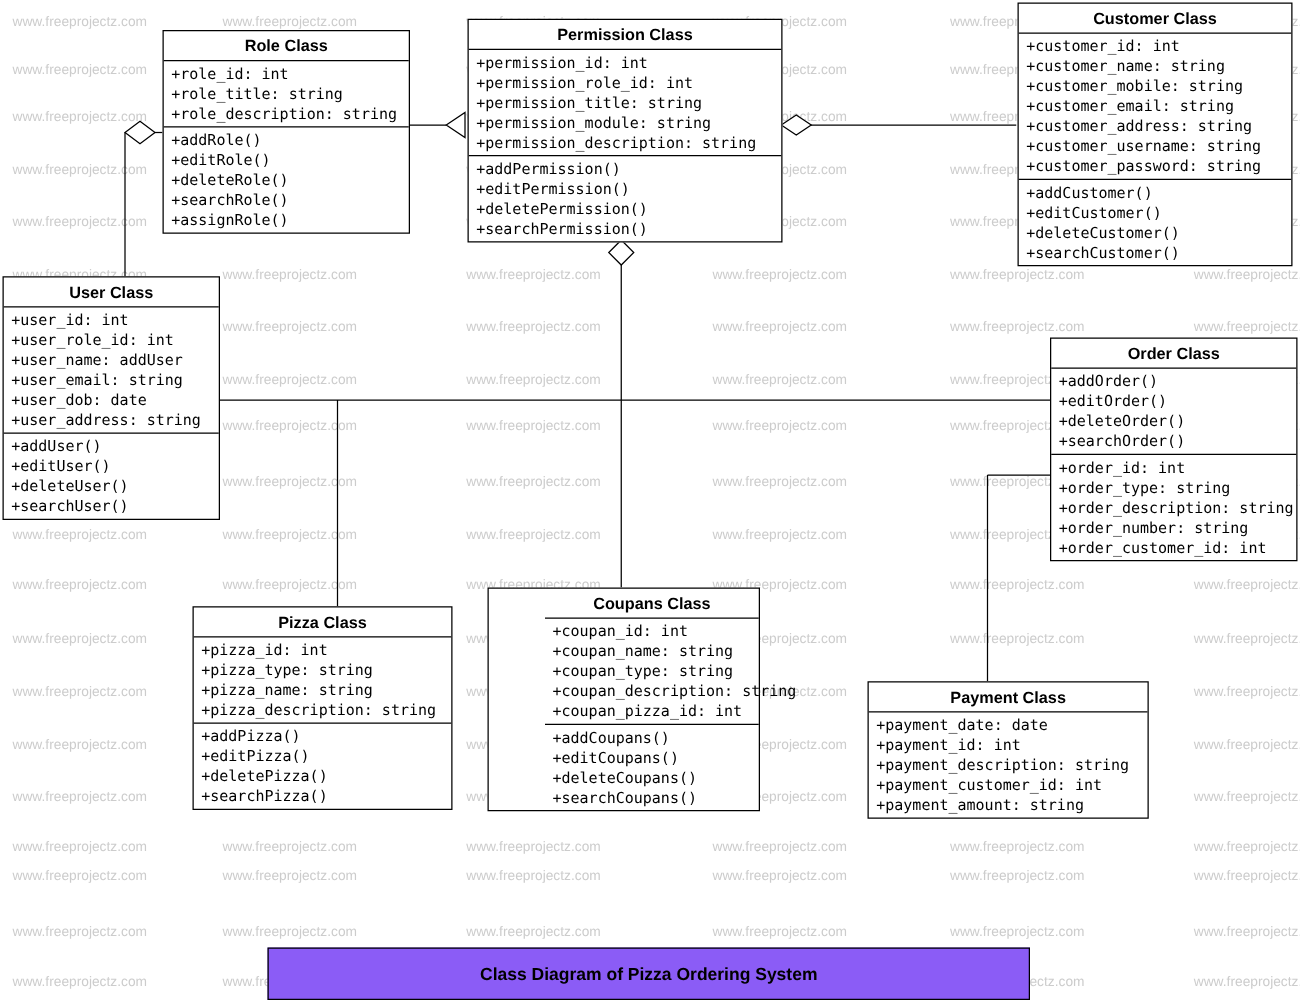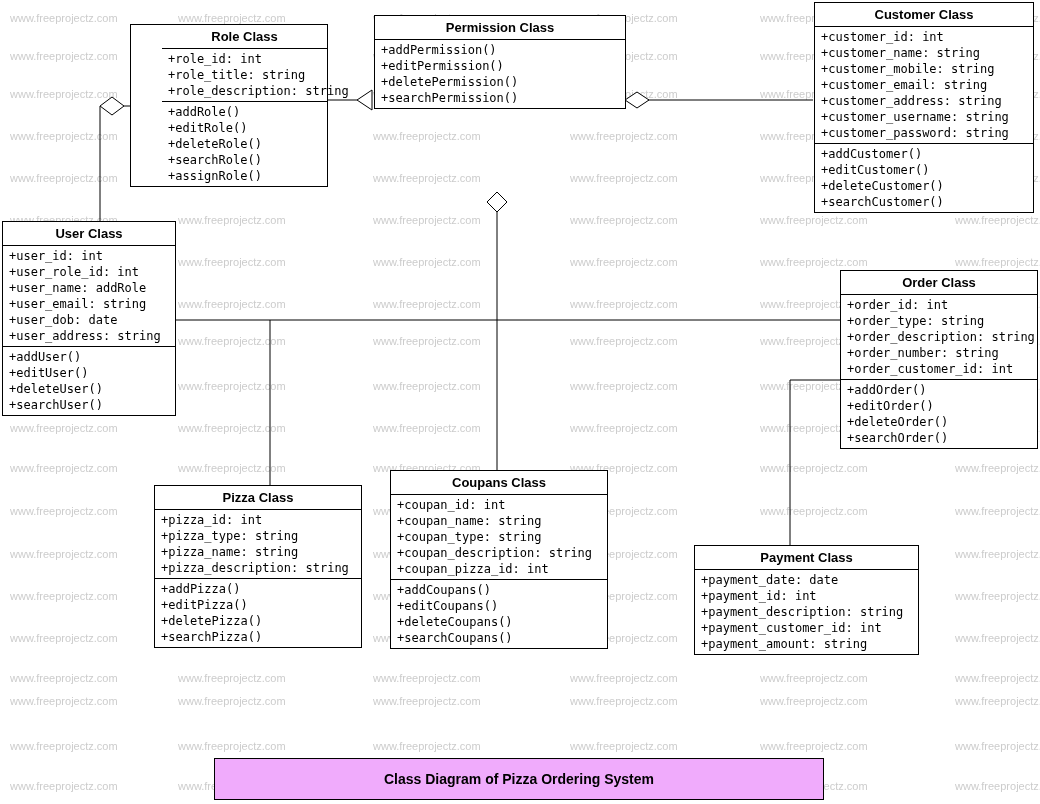--- a/index.html
+++ b/index.html
@@ -46,21 +46,21 @@
     font-family: "Lucida Console", monospace;
     font-size: 12px;
   }
   .caption-box {
     position: absolute;
     border: 1px solid #000;
     padding: 12px 24px;
     font-weight: bold;
     font-size: 14px;
     text-align: center;
-    background: #f0abfc;
+    background: #8b5cf6;
   }
   svg.conn {
     position: absolute;
     top: 0;
     left: 0;
     pointer-events: none;
   }
 </style>
 </head>
 <body>
@@ -208,38 +208,45 @@
   <line x1="270" y1="320" x2="270" y2="485" stroke="#000"></line>
 
   <line x1="497" y1="320" x2="497" y2="470" stroke="#000"></line>
 
   <line x1="497" y1="320" x2="840" y2="320" stroke="#000"></line>
 
   <line x1="840" y1="380" x2="790" y2="380" stroke="#000"></line>
   <line x1="790" y1="380" x2="790" y2="545" stroke="#000"></line>
 </svg>
 
-<div class="uml-class" style="left:130px; top:24px; width:198px;padding-left:31px;">
+<div class="uml-class" style="left:130px; top:24px; width:198px;">
   <div class="uml-title">Role Class</div>
   <div class="uml-section">
       <div class="uml-row">+role_id: int</div>
       <div class="uml-row">+role_title: string</div>
       <div class="uml-row">+role_description: string</div>
     </div>
   <div class="uml-section">
       <div class="uml-row">+addRole()</div>
       <div class="uml-row">+editRole()</div>
       <div class="uml-row">+deleteRole()</div>
       <div class="uml-row">+searchRole()</div>
       <div class="uml-row">+assignRole()</div>
     </div>
 </div>
 
 <div class="uml-class" style="left:374px; top:15px; width:252px;">
   <div class="uml-title">Permission Class</div>
+  <div class="uml-section">
+      <div class="uml-row">+permission_id: int</div>
+      <div class="uml-row">+permission_role_id: int</div>
+      <div class="uml-row">+permission_title: string</div>
+      <div class="uml-row">+permission_module: string</div>
+      <div class="uml-row">+permission_description: string</div>
+    </div>
   <div class="uml-section">
       <div class="uml-row">+addPermission()</div>
       <div class="uml-row">+editPermission()</div>
       <div class="uml-row">+deletePermission()</div>
       <div class="uml-row">+searchPermission()</div>
     </div>
 </div>
 
 <div class="uml-class" style="left:814px; top:2px; width:220px;">
   <div class="uml-title">Customer Class</div>
@@ -258,67 +265,67 @@
       <div class="uml-row">+deleteCustomer()</div>
       <div class="uml-row">+searchCustomer()</div>
     </div>
 </div>
 
 <div class="uml-class" style="left:2px; top:221px; width:174px;">
   <div class="uml-title">User Class</div>
   <div class="uml-section">
       <div class="uml-row">+user_id: int</div>
       <div class="uml-row">+user_role_id: int</div>
-      <div class="uml-row">+user_name: addRole</div>
+      <div class="uml-row">+user_name: addUser</div>
       <div class="uml-row">+user_email: string</div>
       <div class="uml-row">+user_dob: date</div>
       <div class="uml-row">+user_address: string</div>
     </div>
   <div class="uml-section">
       <div class="uml-row">+addUser()</div>
       <div class="uml-row">+editUser()</div>
       <div class="uml-row">+deleteUser()</div>
       <div class="uml-row">+searchUser()</div>
     </div>
 </div>
 
 <div class="uml-class" style="left:840px; top:270px; width:198px;">
   <div class="uml-title">Order Class</div>
+  <div class="uml-section">
+      <div class="uml-row">+addOrder()</div>
+      <div class="uml-row">+editOrder()</div>
+      <div class="uml-row">+deleteOrder()</div>
+      <div class="uml-row">+searchOrder()</div>
+    </div>
   <div class="uml-section">
       <div class="uml-row">+order_id: int</div>
       <div class="uml-row">+order_type: string</div>
       <div class="uml-row">+order_description: string</div>
       <div class="uml-row">+order_number: string</div>
       <div class="uml-row">+order_customer_id: int</div>
     </div>
-  <div class="uml-section">
-      <div class="uml-row">+addOrder()</div>
-      <div class="uml-row">+editOrder()</div>
-      <div class="uml-row">+deleteOrder()</div>
-      <div class="uml-row">+searchOrder()</div>
-    </div>
 </div>
 
 <div class="uml-class" style="left:154px; top:485px; width:208px;">
   <div class="uml-title">Pizza Class</div>
   <div class="uml-section">
       <div class="uml-row">+pizza_id: int</div>
       <div class="uml-row">+pizza_type: string</div>
       <div class="uml-row">+pizza_name: string</div>
       <div class="uml-row">+pizza_description: string</div>
     </div>
   <div class="uml-section">
       <div class="uml-row">+addPizza()</div>
       <div class="uml-row">+editPizza()</div>
       <div class="uml-row">+deletePizza()</div>
       <div class="uml-row">+searchPizza()</div>
     </div>
 </div>
 
-<div class="uml-class" style="left:390px; top:470px; width:218px;">
+<div class="uml-class" style="left:390px; top:470px; width:218px;padding-left:45px;">
   <div class="uml-title">Coupans  Class</div>
   <div class="uml-section">
       <div class="uml-row">+coupan_id: int</div>
       <div class="uml-row">+coupan_name: string</div>
       <div class="uml-row">+coupan_type: string</div>
       <div class="uml-row">+coupan_description: string</div>
       <div class="uml-row">+coupan_pizza_id: int</div>
     </div>
   <div class="uml-section">
       <div class="uml-row">+addCoupans()</div>

